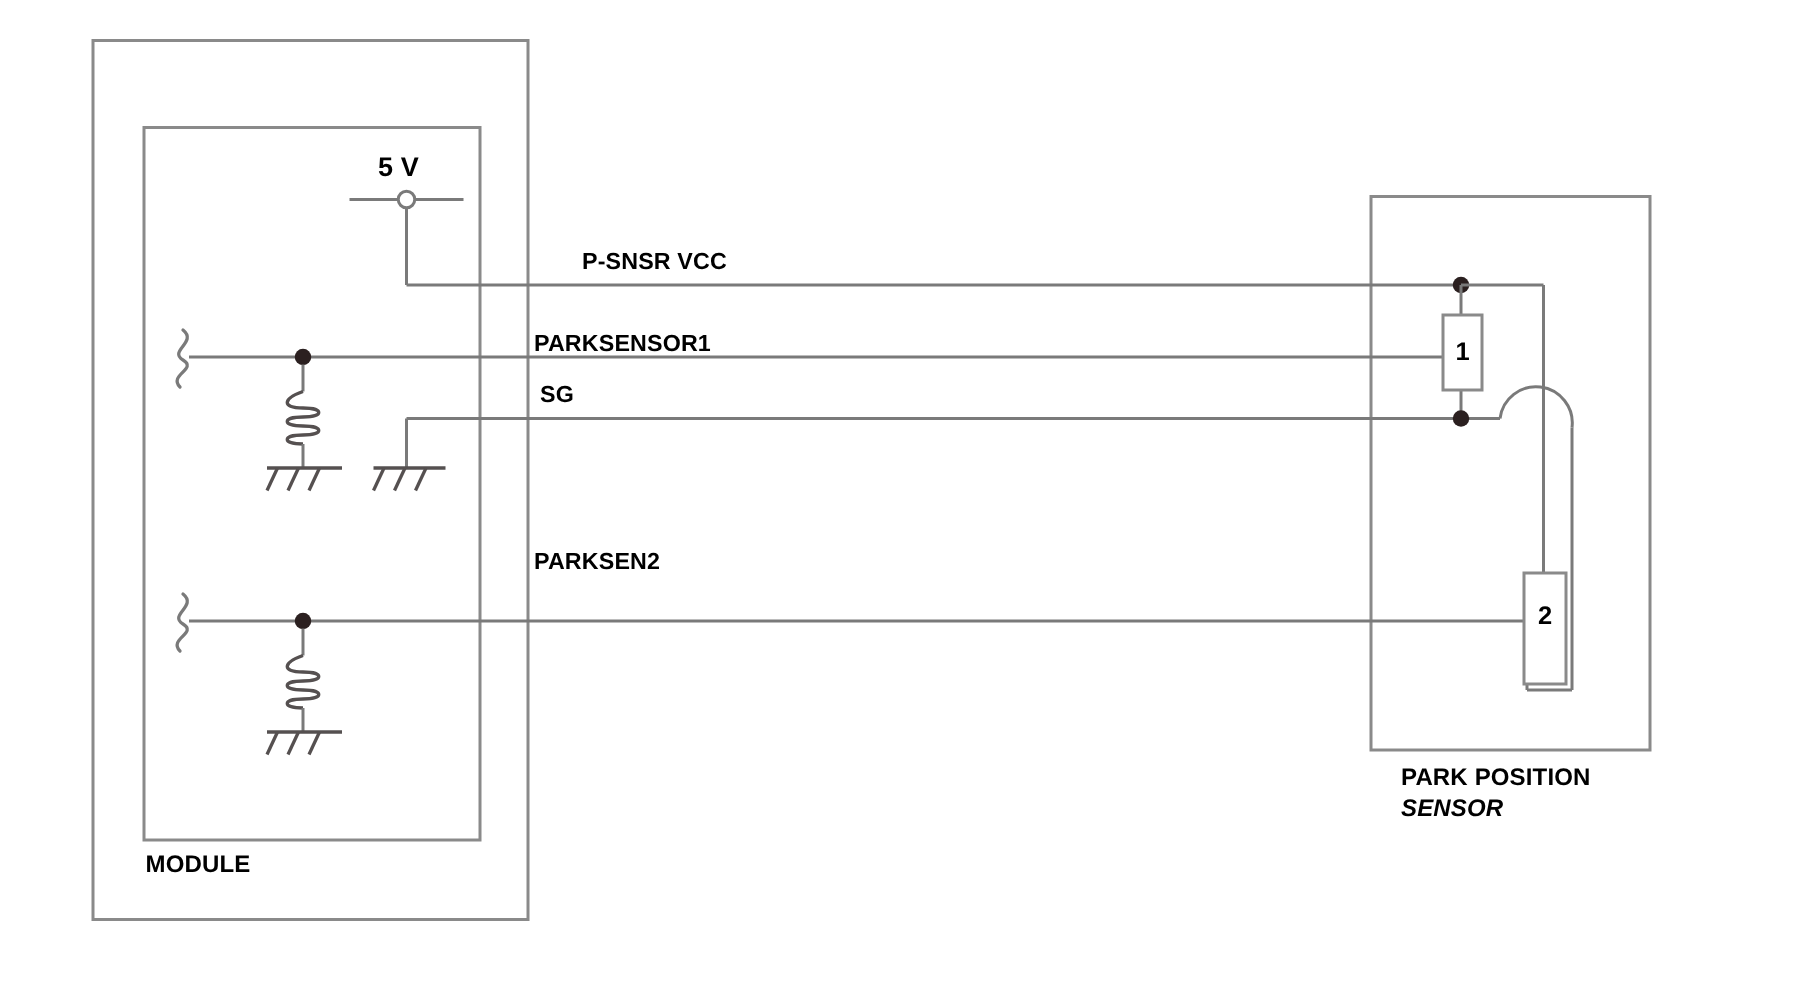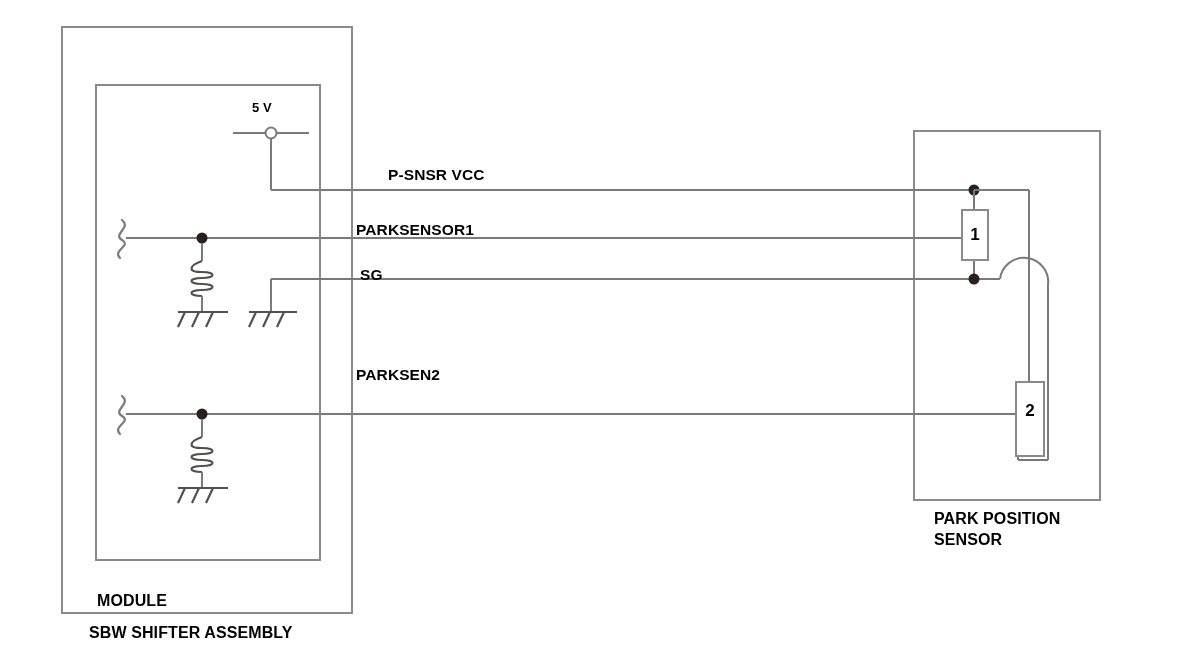--- a/index.html
+++ b/index.html
@@ -29,21 +29,21 @@
     position: absolute;
     font-family: "Liberation Sans", sans-serif;
     font-weight: bold;
     color: #000000;
     white-space: pre;
     line-height: 1.15;
     letter-spacing: 0.1px;
   }
   .lbl-wire { font-size: 15.5px; }
   .lbl-block { font-size: 16px; }
-  .lbl-5v { font-size: 13px; }
+  .lbl-5v { font-size: 18px; }
   .term-num {
     position: absolute;
     font-family: "Liberation Sans", sans-serif;
     font-weight: bold;
     font-size: 17px;
     color: #000000;
     text-align: center;
   }
 </style>
 </head>
@@ -160,30 +160,29 @@
     <rect x="1016" y="382" width="28" height="74" fill="#ffffff" stroke="#8a8a8a" stroke-width="2"></rect>
 
   </svg>
 
   <div class="lbl lbl-5v" style="left:252px; top:101px;">5 V</div>
 
   <div class="lbl lbl-wire" style="left:356px; top:166px;margin-left:32px;">P-SNSR VCC</div>
 
   <div class="lbl lbl-wire" style="left:356px; top:209px;margin-top:12px;">PARKSENSOR1</div>
 
-  <div class="lbl lbl-wire" style="left:360px; top:266px;">SG</div>
+  <div class="lbl lbl-wire" style="left:360px; top:255px;">SG</div>
 
   <div class="lbl lbl-wire" style="left:356px; top:366px;">PARKSEN2</div>
 
   <div class="term-num" style="left:962px; top:225px; width:26px;">1</div>
 
   <div class="term-num" style="left:1016px; top:401px; width:28px;">2</div>
 
   <div class="lbl lbl-block" style="left:934px; top:510px;">PARK POSITION</div>
 
-  <div class="lbl lbl-block" style="left:934px; top:531px;">SENSOR</div>
+  <div class="lbl lbl-block" style="left:934px; top:531px;font-style:italic;">SENSOR</div>
 
 
-  <div class="lbl lbl-block" style="left:97px; top:592px;">MODULE</div>
+  <div class="lbl lbl-block" style="left:97px; top:568px;">MODULE</div>
 
-  <div class="lbl lbl-block" style="left:89px; top:624px;">SBW SHIFTER ASSEMBLY</div>
 
 </div>
 
 </body></html>

